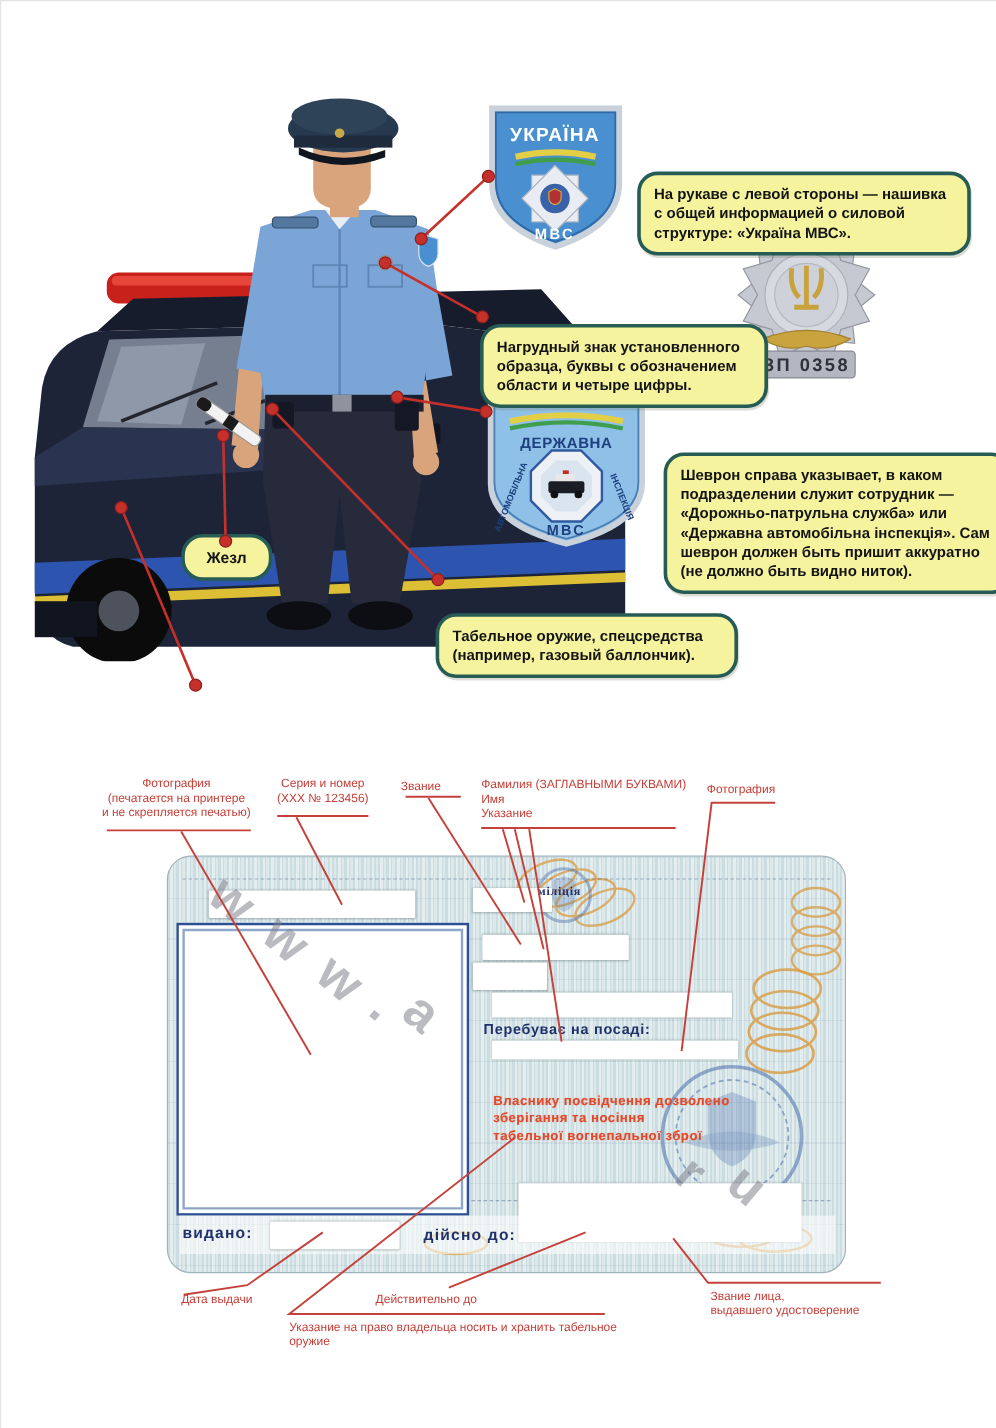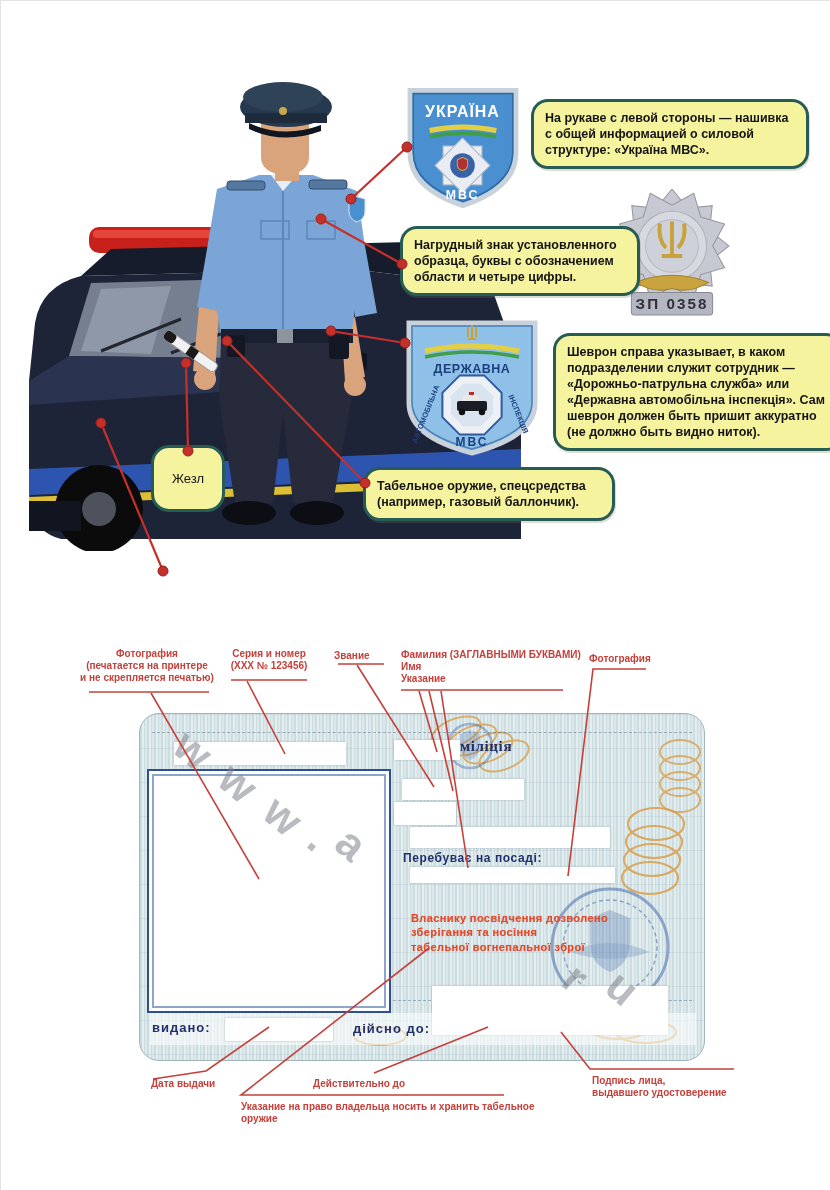--- a/index.html
+++ b/index.html
@@ -2,25 +2,25 @@
 <html><head>
 <meta charset="utf-8">
 <style>
   html,body{margin:0;padding:0;background:#fff;}
   .page{position:relative;width:830px;height:1190px;background:#fff;border:1px solid #e3e3e3;
         font-family:"Liberation Sans",sans-serif;overflow:hidden;}
   .abs{position:absolute;}
   
   .callout{position:absolute;background:#f6f39f;border:3px solid #265c54;border-radius:17px;
            padding:8px 11px;font-size:12.5px;font-weight:bold;color:#141414;line-height:1.28;
-           box-shadow:1px 2px 0 rgba(120,120,90,.25);}
+           box-shadow:1px 2px 0 rgba(120,120,90,.25);margin-top:44px;}
   .pill{position:absolute;background:#f6f39f;border:3px solid #265c54;border-radius:18px;
-        padding:23px 18px;font-size:13px;font-weight:normal;color:#141414;}
+        padding:9px 18px;font-size:13px;font-weight:bold;color:#141414;}
   
-  .rlabel{position:absolute;color:#c5403a;font-size:10px;font-weight:bold;line-height:1.22;}
+  .rlabel{position:absolute;color:#c5403a;font-size:10px;font-weight:normal;line-height:1.22;}
   .rlabel.center{text-align:center;}
   
   .card{position:absolute;left:138px;top:712px;width:564px;height:346px;border-radius:20px;
         border:1px solid #9fb4bb;
         background:
           repeating-linear-gradient(180deg, rgba(43,74,122,0.07) 0 1px, transparent 1px 34px),
           repeating-linear-gradient(90deg,#ccdde1 0 2px,#e4eeee 2px 4px,#ccdde1 4px 5px,#dce8e9 5px 7px);
         overflow:hidden;}
   .cfield{position:absolute;background:#fff;border-radius:1px;box-shadow:0 0 2px rgba(90,110,120,.5);}
   .photobox{position:absolute;background:#fff;border:2px solid #2e4f92;
@@ -225,21 +225,21 @@
     <div class="cfield" style="left:254px;top:26px;width:66px;height:20px;"></div>
     <div class="cfield" style="left:262px;top:65px;width:122px;height:21px;"></div>
     <div class="cfield" style="left:254px;top:88px;width:62px;height:23px;"></div>
     <div class="cfield" style="left:270px;top:113px;width:200px;height:21px;"></div>
     <div class="cfield" style="left:270px;top:153px;width:205px;height:16px;"></div>
     <div class="photobox" style="left:7px;top:55px;width:240px;height:240px;"></div>
     <div class="cfield" style="left:292px;top:272px;width:236px;height:49px;"></div>
     <div class="band" style="left:10px;top:299px;width:546px;height:32px;"></div>
     <div class="cfield" style="left:85px;top:304px;width:108px;height:23px;"></div>
 
-    <div class="cardtext" style="left:320px;top:24px;font-size:15px;font-family:'Liberation Serif',serif;">міліція</div>
+    <div class="cardtext" style="left:308px;top:24px;font-size:10px;font-family:'Liberation Serif',serif;">міліція</div>
     <div class="cardtext" style="left:263px;top:137px;font-size:12px;">Перебуває на посаді:</div>
     <div class="permit" style="left:271px;top:197px;">
       <div>Власнику посвідчення дозволено</div>
       <div>зберігання та носіння</div>
       <div>табельної вогнепальної зброї</div>
     </div>
     <div class="cardtext" style="left:12px;top:306px;font-size:13px;letter-spacing:1px;text-align:right;">видано:</div>
     <div class="cardtext" style="left:213px;top:307px;font-size:13px;letter-spacing:1px;">дійсно до:</div>
   </div>
 
@@ -247,21 +247,21 @@
   <span class="wm" style="left:220px;top:757px;">w</span>
   <span class="wm" style="left:265px;top:790px;">w</span>
   <span class="wm" style="left:312px;top:812px;">.</span>
   <span class="wm" style="left:338px;top:818px;">a</span>
   <span class="wm" style="left:566px;top:952px;">r</span>
   <span class="wm" style="left:608px;top:962px;">u</span>
 
   <div class="rlabel" style="left:150px;top:1077px;">Дата выдачи</div>
   <div class="rlabel" style="left:312px;top:1077px;">Действительно до</div>
   <div class="rlabel" style="left:591px;top:1074px;width:160px;">
-    <div>Подпись лица,</div>
+    <div>Звание лица,</div>
     <div>выдавшего удостоверение</div>
   </div>
   <div class="rlabel" style="left:220px;top:1100px;width:300px;margin-left:20px;">Указание на право владельца носить и хранить табельное оружие</div>
 
   <svg class="abs noptr" style="left:0;top:0;z-index:40;" width="830" height="1190" viewBox="0 0 830 1190">
 
     <g stroke="#c5302b" stroke-width="2.2">
       <line x1="406" y1="146" x2="350" y2="198"></line>
       <line x1="401" y1="263" x2="320" y2="218"></line>
       <line x1="404" y1="342" x2="330" y2="330"></line>

